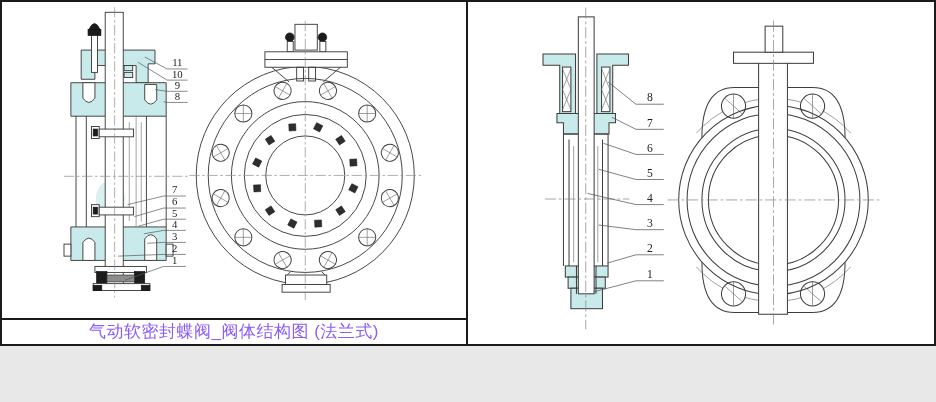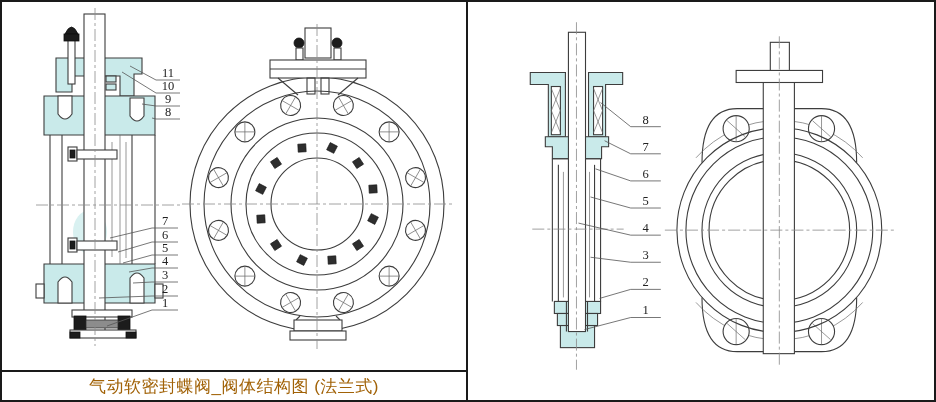--- a/index.html
+++ b/index.html
@@ -1,24 +1,24 @@
 <!DOCTYPE html>
 <html style="--hl: #c9eaea; --line: #3d3d3d;"><head>
 <meta charset="utf-8">
 <style>
   :root{ --hl:#c9eaea; --line:#3d3d3d; --thin:#6b6b6b; --cl:#8a8a8a; }
   *{box-sizing:border-box;}
   body{margin:0;background:#e8e8e8;font-family:"Liberation Sans",sans-serif;}
-  .frame{width:936px;height:402px;background:#fff;border:2px solid #1a1a1a;display:flex;}
+  .frame{width:936px;height:346px;background:#fff;border:2px solid #1a1a1a;display:flex;}
   .panel{flex:1 1 50%;display:flex;flex-direction:column;min-width:0;}
   .panel.left{border-right:2px solid #1a1a1a;}
   .drawing{flex:1 1 auto;position:relative;overflow:hidden;background:#fff;}
   .drawing svg{width:100%;height:100%;display:block;}
   .caption{height:30px;border-top:2px solid #1a1a1a;display:flex;align-items:center;justify-content:center;
-           font-size:17px;color:#a16207;letter-spacing:.5px;white-space:nowrap;}
+           font-size:17px;color:#8b5cf6;letter-spacing:.5px;white-space:nowrap;}
   
   .s  {stroke:var(--line);stroke-width:1.1;fill:none;}
   .sw {stroke:var(--line);stroke-width:1.1;fill:#fff;}
   .hl {stroke:var(--line);stroke-width:1.1;fill:var(--hl);}
   .dk {stroke:#111;stroke-width:.8;fill:#1c1c1c;}
   .gy {stroke:#333;stroke-width:.8;fill:#8c8c8c;}
   .thin{stroke:var(--thin);stroke-width:.7;fill:none;}
   .cline{stroke:var(--cl);stroke-width:.8;fill:none;stroke-dasharray:12 3 3 3;}
   .ldr{stroke:#555;stroke-width:.8;fill:none;}
   .num{font-family:"Liberation Serif",serif;font-size:12.5px;fill:#222;text-anchor:middle;}

